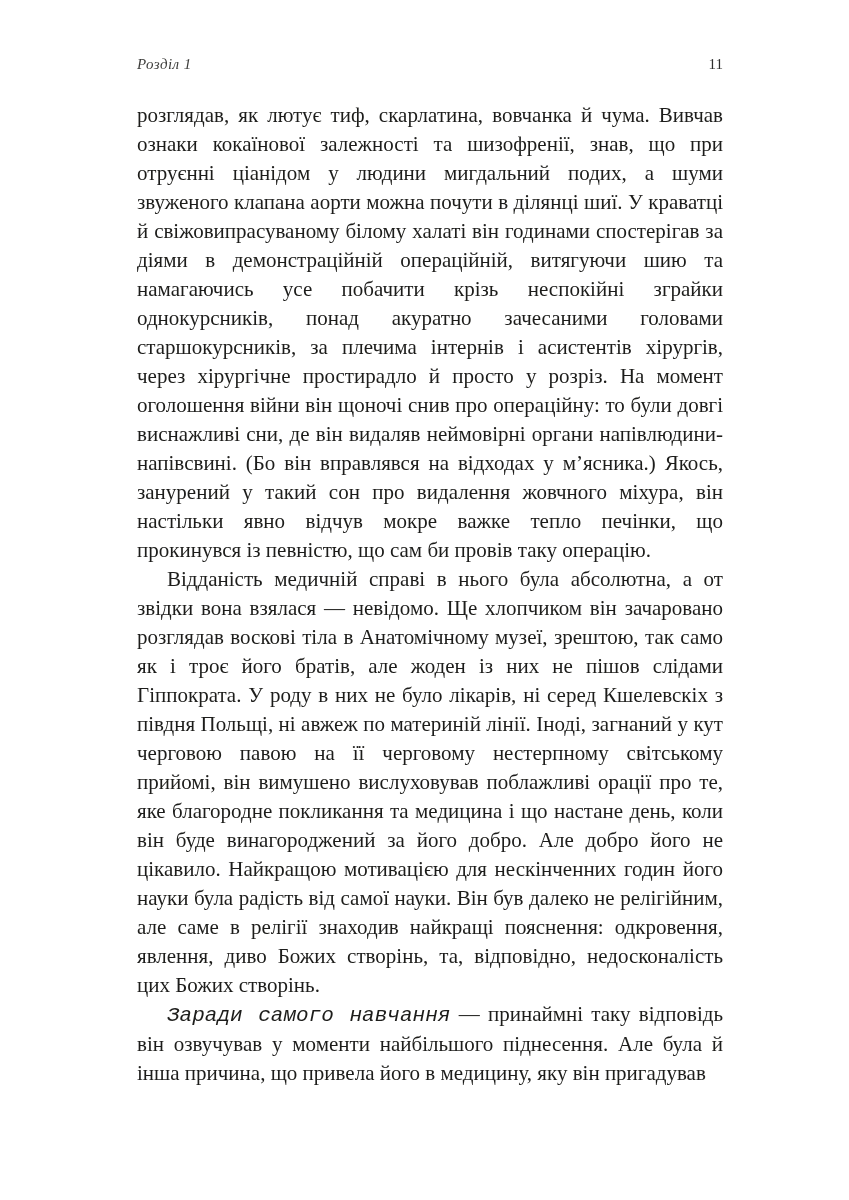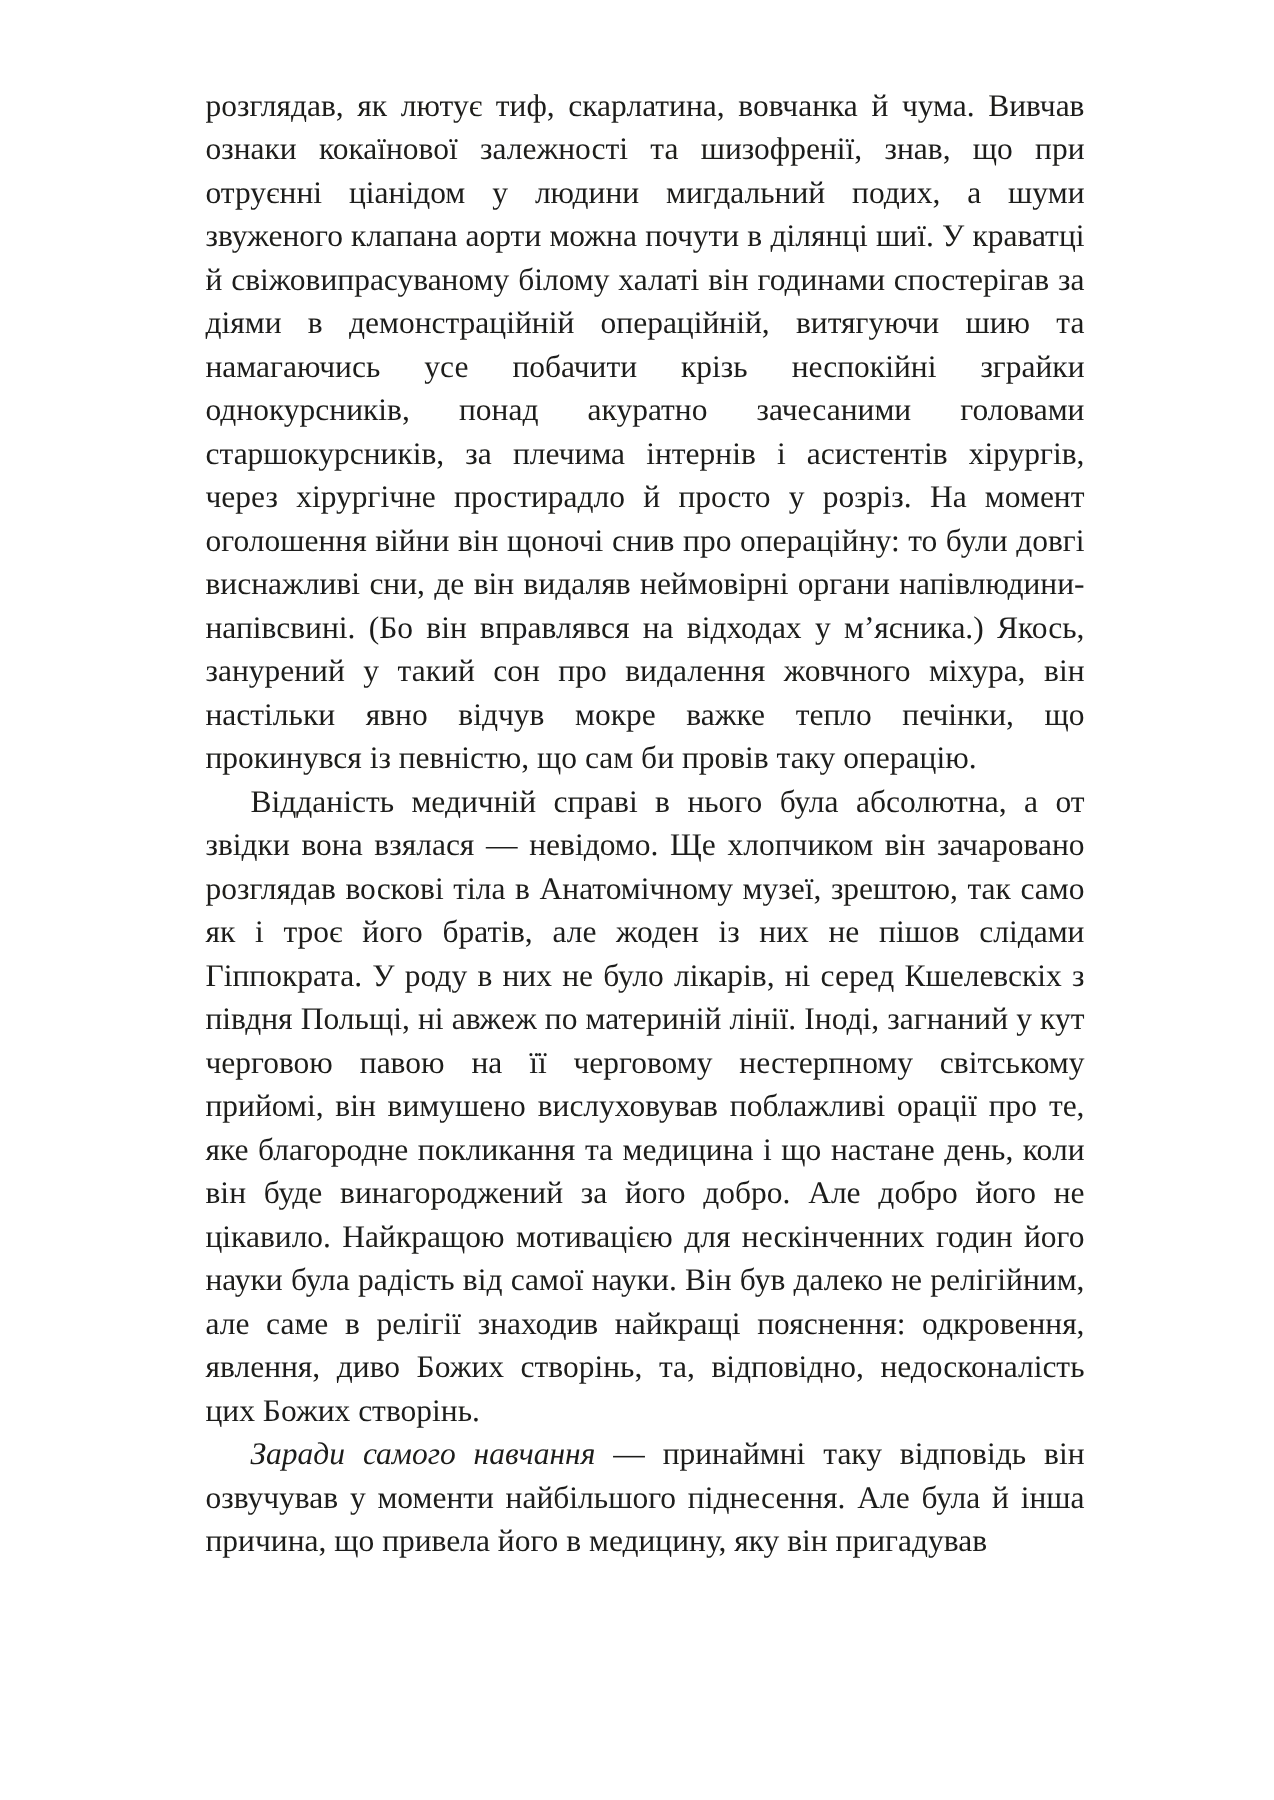--- a/index.html
+++ b/index.html
@@ -36,27 +36,31 @@
   .text-block {
     font-size: 21px;
     line-height: 29px;
     text-align: justify;
     hyphens: auto;
     -webkit-hyphens: auto;
   }
 
   .para { margin: 0; }
   .para.indented { text-indent: 30px; }
-  .lead { font-style: italic; }
+  .lead { font-style: italic; font-family: Liberation Mono, monospace; }
 </style>
 </head>
 <body>
 
 <div class="page">
 
+  <header class="running-head">
+    <span class="chapter">Розділ 1</span>
+    <span class="pagenum">11</span>
+  </header>
 
   <main class="text-block">
     <p class="para">розглядав, як лютує тиф, скарлатина, вовчанка й чума. Вивчав ознаки кокаїнової залежності та шизофренії, знав, що при отруєнні ціанідом у людини мигдальний подих, а шуми звуженого клапана аорти можна почути в ділянці шиї. У краватці й свіжовипрасуваному білому халаті він годинами спостерігав за діями в демонстраційній операційній, витягуючи шию та намагаючись усе побачити крізь неспокійні зграйки однокурсників, понад акуратно зачесаними головами старшокурсників, за плечима інтернів і асистентів хірургів, через хірургічне простирадло й просто у розріз. На момент оголошення війни він щоночі снив про операційну: то були довгі виснажливі сни, де він видаляв неймовірні органи напівлюдини-напівсвині. (Бо він вправлявся на відходах у м’ясника.) Якось, занурений у такий сон про видалення жовчного міхура, він настільки явно відчув мокре важке тепло печінки, що прокинувся із певністю, що сам би провів таку операцію.</p>
     <p class="para indented">Відданість медичній справі в нього була абсолютна, а от звідки вона взялася — невідомо. Ще хлопчиком він зачаровано розглядав воскові тіла в Анатомічному музеї, зрештою, так само як і троє його братів, але жоден із них не пішов слідами Гіппократа. У роду в них не було лікарів, ні серед Кшелевскіх з півдня Польщі, ні авжеж по материній лінії. Іноді, загнаний у кут черговою павою на її черговому нестерпному світському прийомі, він вимушено вислуховував поблажливі орації про те, яке благородне покликання та медицина і що настане день, коли він буде винагороджений за його добро. Але добро його не цікавило. Найкращою мотивацією для нескінченних годин його науки була радість від самої науки. Він був далеко не релігійним, але саме в релігії знаходив найкращі пояснення: одкровення, явлення, диво Божих створінь, та, відповідно, недосконалість цих Божих створінь.</p>
     <p class="para indented"><em class="lead">Заради самого навчання</em><span> — принаймні таку відповідь він озвучував у моменти найбільшого піднесення. Але була й інша причина, що привела його в медицину, яку він пригадував</span></p>
   </main>
 
 </div>
 
 </body></html>

